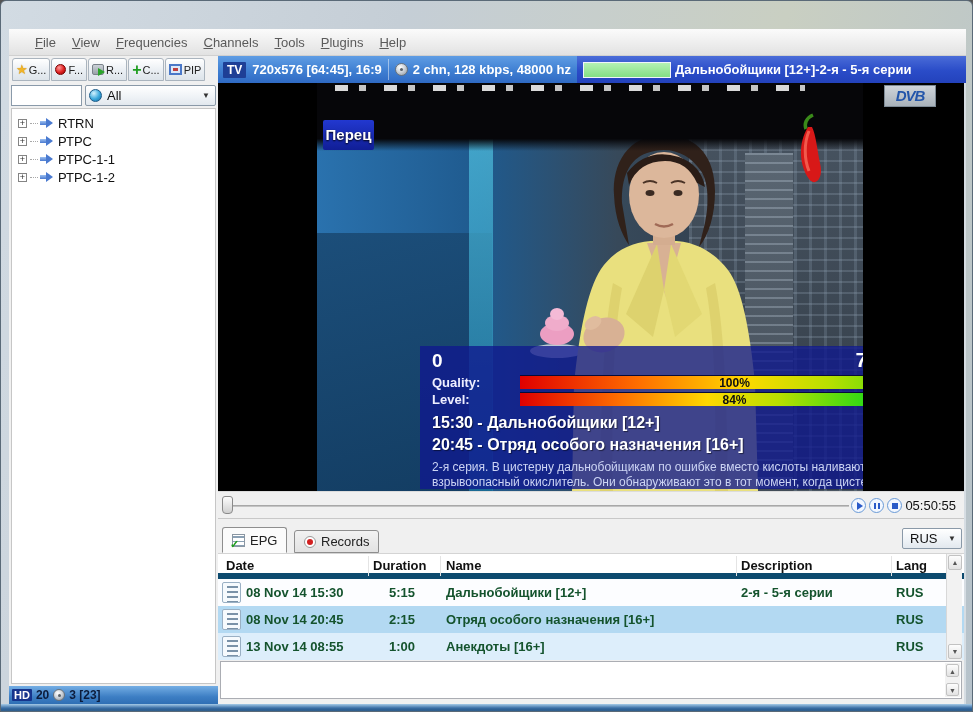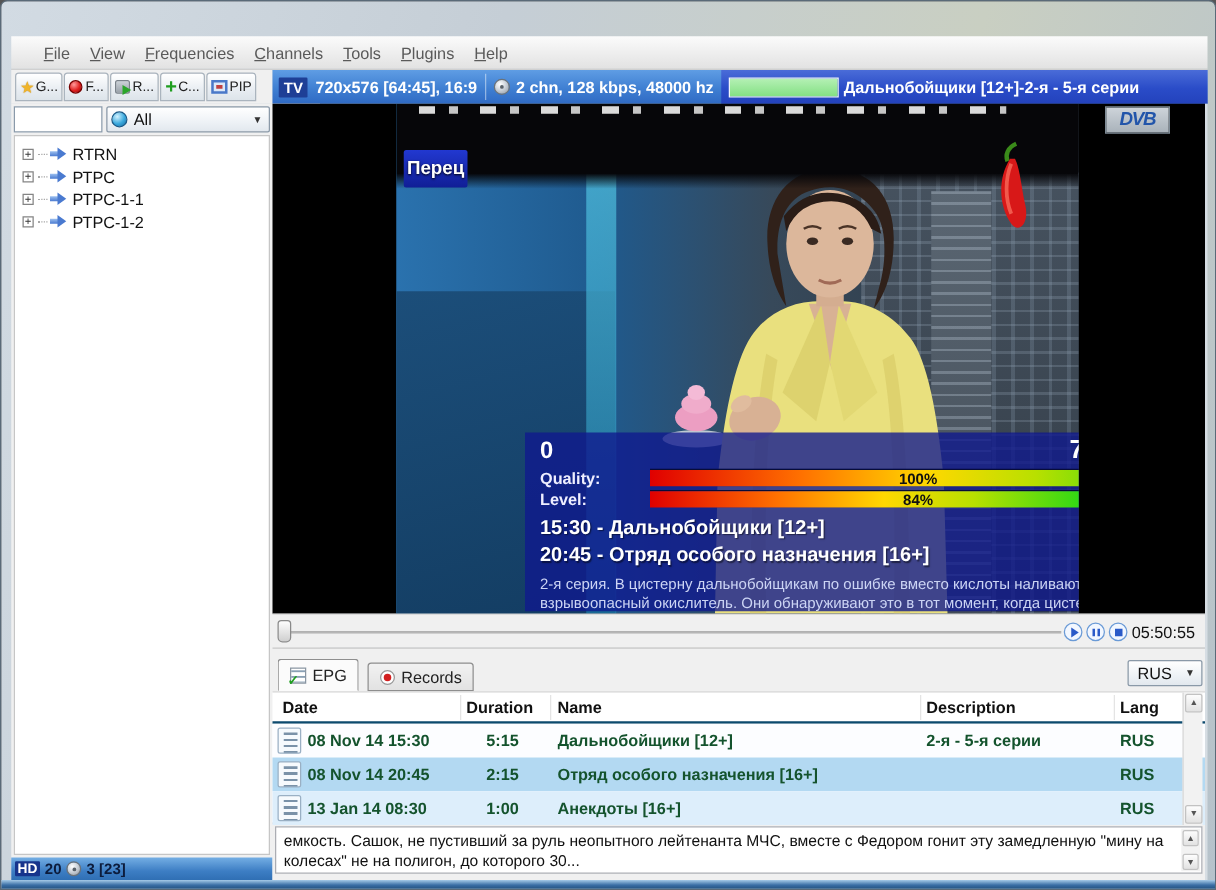--- a/index.html
+++ b/index.html
@@ -105,21 +105,21 @@
   .tab { position:absolute; display:flex; align-items:center; border:1px solid #8e8e8e; border-radius:3px 3px 0 0; font-size:13px; color:#222; padding:0 9px; }
   .tab.active { left:4px; top:8px; height:26px; background:#fbfbfb; border-bottom-color:#fbfbfb; z-index:2; }
   .tab.inactive { left:76px; top:11px; height:23px; background:linear-gradient(180deg,#f2f2f2,#e2e2e2); }
   .ic-epg { position:relative; width:13px; height:13px; background:#fff; border:1px solid #8a96a2; margin-right:5px;
     background-image:repeating-linear-gradient(180deg,#8aa0b4 0 1px,transparent 1px 4px); background-position:0 2px; background-size:100% 9px; background-repeat:repeat; }
   .ic-epg::after { content:"✓"; position:absolute; left:-3px; bottom:-5px; color:#1f9e1f; font-size:11px; font-weight:bold; }
   .ic-record { width:12px; height:12px; border-radius:50%; border:1px solid #999; background:#fff; margin-right:5px; position:relative; }
   .ic-record::after { content:""; position:absolute; left:2px; top:2px; width:6px; height:6px; border-radius:50%; background:#d22020; }
   .combo.lang { left:684px; top:9px; width:60px; height:21px; padding-left:7px; position:absolute; }
   .table-wrap { position:absolute; left:0px; top:34px; width:746px; height:106px; background:#fff; border-top:1px solid #d4d4d4; border-bottom:1px solid #c8c8c8; }
-  .thead { position:relative; height:25px; border-bottom:2px solid #0c4a6e; font-weight:bold; font-size:13px; color:#111; }
+  .thead { position:relative; height:25px; border-bottom:6px solid #0c4a6e; font-weight:bold; font-size:13px; color:#111; }
   .th { position:absolute; top:4px; } 
   .th-sep { position:absolute; top:2px; width:1px; height:20px; background:#e4e4e4; }
   .trow { position:relative; height:27px; font-size:13px; font-weight:bold; color:#14532d; }
   .trow.r0 { background:#fcfdff; } .trow.r1 { background:#b3d9f2; } .trow.r2 { background:#ddeefb; }
   .row-icon { position:absolute; left:4px; top:3px; width:19px; height:21px; background:#f6fafd; border:1px solid #9ab0c4; border-radius:2px;
     background-image:repeating-linear-gradient(180deg,#7a92a8 0 2px,transparent 2px 5px); background-size:11px 17px; background-position:4px 3px; background-repeat:no-repeat; }
   .cell { position:absolute; top:6px; white-space:nowrap; overflow:hidden; }
   .c-date { left:28px; width:125px; } .c-dur { left:171px; width:55px; } .c-name { left:228px; width:290px; } .c-desc { left:523px; width:150px; } .c-lang { left:678px; width:45px; }
   .vscroll { position:absolute; right:2px; top:0; width:16px; height:106px; background:#f2f2f2; border-left:1px solid #d8d8d8; }
   .sbtn { position:absolute; left:1px; width:14px; height:15px; background:linear-gradient(180deg,#fdfdfd,#e2e2e2); border:1px solid #c2c2c2; border-radius:2px; font-size:7px; color:#555; text-align:center; line-height:13px; }
@@ -353,34 +353,33 @@
       <div class="trow r1">
         <span class="row-icon"></span>
         <span class="cell c-date">08 Nov 14 20:45</span>
         <span class="cell c-dur">2:15</span>
         <span class="cell c-name">Отряд особого назначения [16+]</span>
         <span class="cell c-desc"></span>
         <span class="cell c-lang">RUS</span>
       </div>
       <div class="trow r2">
         <span class="row-icon"></span>
-        <span class="cell c-date">13 Jan 14 08:30</span>
+        <span class="cell c-date">13 Nov 14 08:55</span>
         <span class="cell c-dur">1:00</span>
         <span class="cell c-name">Анекдоты [16+]</span>
         <span class="cell c-desc"></span>
         <span class="cell c-lang">RUS</span>
       </div>
       <div class="vscroll">
         <div class="sbtn up">▲</div>
         <div class="sbtn down">▼</div>
       </div>
     </div>
 
     <div class="detail-box">
-      <span>емкость. Сашок, не пустивший за руль неопытного лейтенанта МЧС, вместе с Федором гонит эту замедленную "мину на колесах" не на полигон, до которого 30...</span>
       <div class="detail-scroll">
         <div class="sbtn up">▲</div>
         <div class="sbtn down">▼</div>
       </div>
     </div>
   </div>
 
   <div class="right-strip"></div>
   <div class="bottom-border"></div>
 </div>

